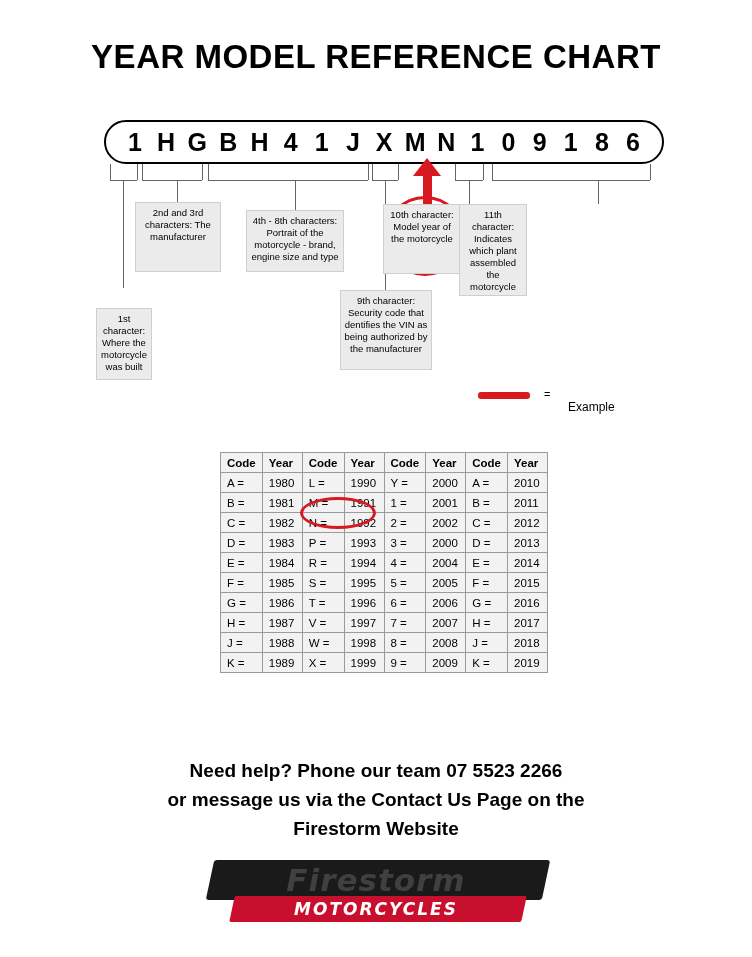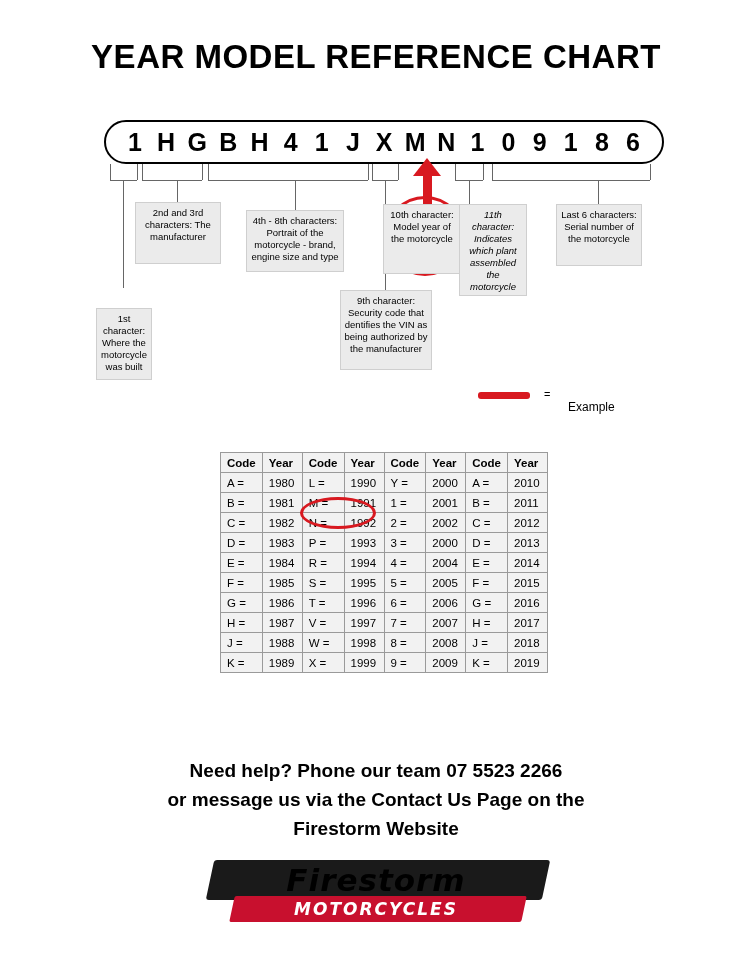--- a/index.html
+++ b/index.html
@@ -203,21 +203,21 @@
     border-radius: 3px;
   }
   .logo-top-text {
     position: absolute;
     left: 0;
     top: 0;
     width: 360px;
     height: 40px;
     line-height: 40px;
     text-align: center;
-    color: #000000;
+    color: #404040;
     font-family: "DejaVu Sans", sans-serif;
     font-size: 31px;
     font-weight: bold;
     font-style: italic;
     letter-spacing: 1px;
   }
   .logo-bottom {
     position: absolute;
     left: 36px;
     top: 36px;
@@ -299,31 +299,30 @@
   <div class="line hline" style="left:492px; top:180px; width:158px;"></div>
   <div class="line vline" style="left:650px; top:164px; height:16px;"></div>
   <div class="line vline" style="left:598px; top:180px; height:24px;"></div>
 
   <div class="arrow-head"></div>
   <div class="arrow-stem"></div>
   <div class="red-circle" id="circle-m"></div>
 
   <div class="lbl" id="lbl-1st" style="left:96px; top:288px; width:56px; height:72px;margin-top:20px;">1st character: Where the motorcycle was built</div>
 
-  <div class="lbl" id="lbl-23" style="left:135px; top:202px; width:86px; height:62px;">2nd and 3rd characters: The manufacturer</div>
+  <div class="lbl" id="lbl-23" style="left:135px; top:202px; width:86px; height:70px;">2nd and 3rd characters: The manufacturer</div>
 
   <div class="lbl" id="lbl-48" style="left:246px; top:210px; width:98px; height:62px;">4th - 8th characters: Portrait of the motorcycle - brand, engine size and type</div>
 
   <div class="lbl" id="lbl-9" style="left:340px; top:290px; width:92px; height:80px;">9th character: Security code that dentifies the VIN as being authorized by the manufacturer</div>
 
   <div class="lbl" id="lbl-10" style="left:383px; top:204px; width:78px; height:70px;">10th character: Model year of the motorcycle</div>
 
-  <div class="lbl" id="lbl-11" style="left:459px; top:204px; width:68px; height:92px;font-style:italic;">11th character: Indicates which plant assembled the motorcycle</div>
-
-  <div class="lbl" id="lbl-last6" style="left:556px; top:204px; width:86px; height:62px;">Last 6 characters: Serial number of the motorcycle</div>
+  <div class="lbl" id="lbl-11" style="left:459px; top:204px; width:68px; height:92px;">11th character: Indicates which plant assembled the motorcycle</div>
+
 
   <div class="example-swatch"></div>
   <div class="example-eq">=</div>
   <div class="example-label">Example</div>
 
   <table class="year-table">
     <thead>
       <tr>
         <th>Code</th>
         <th>Year</th>

